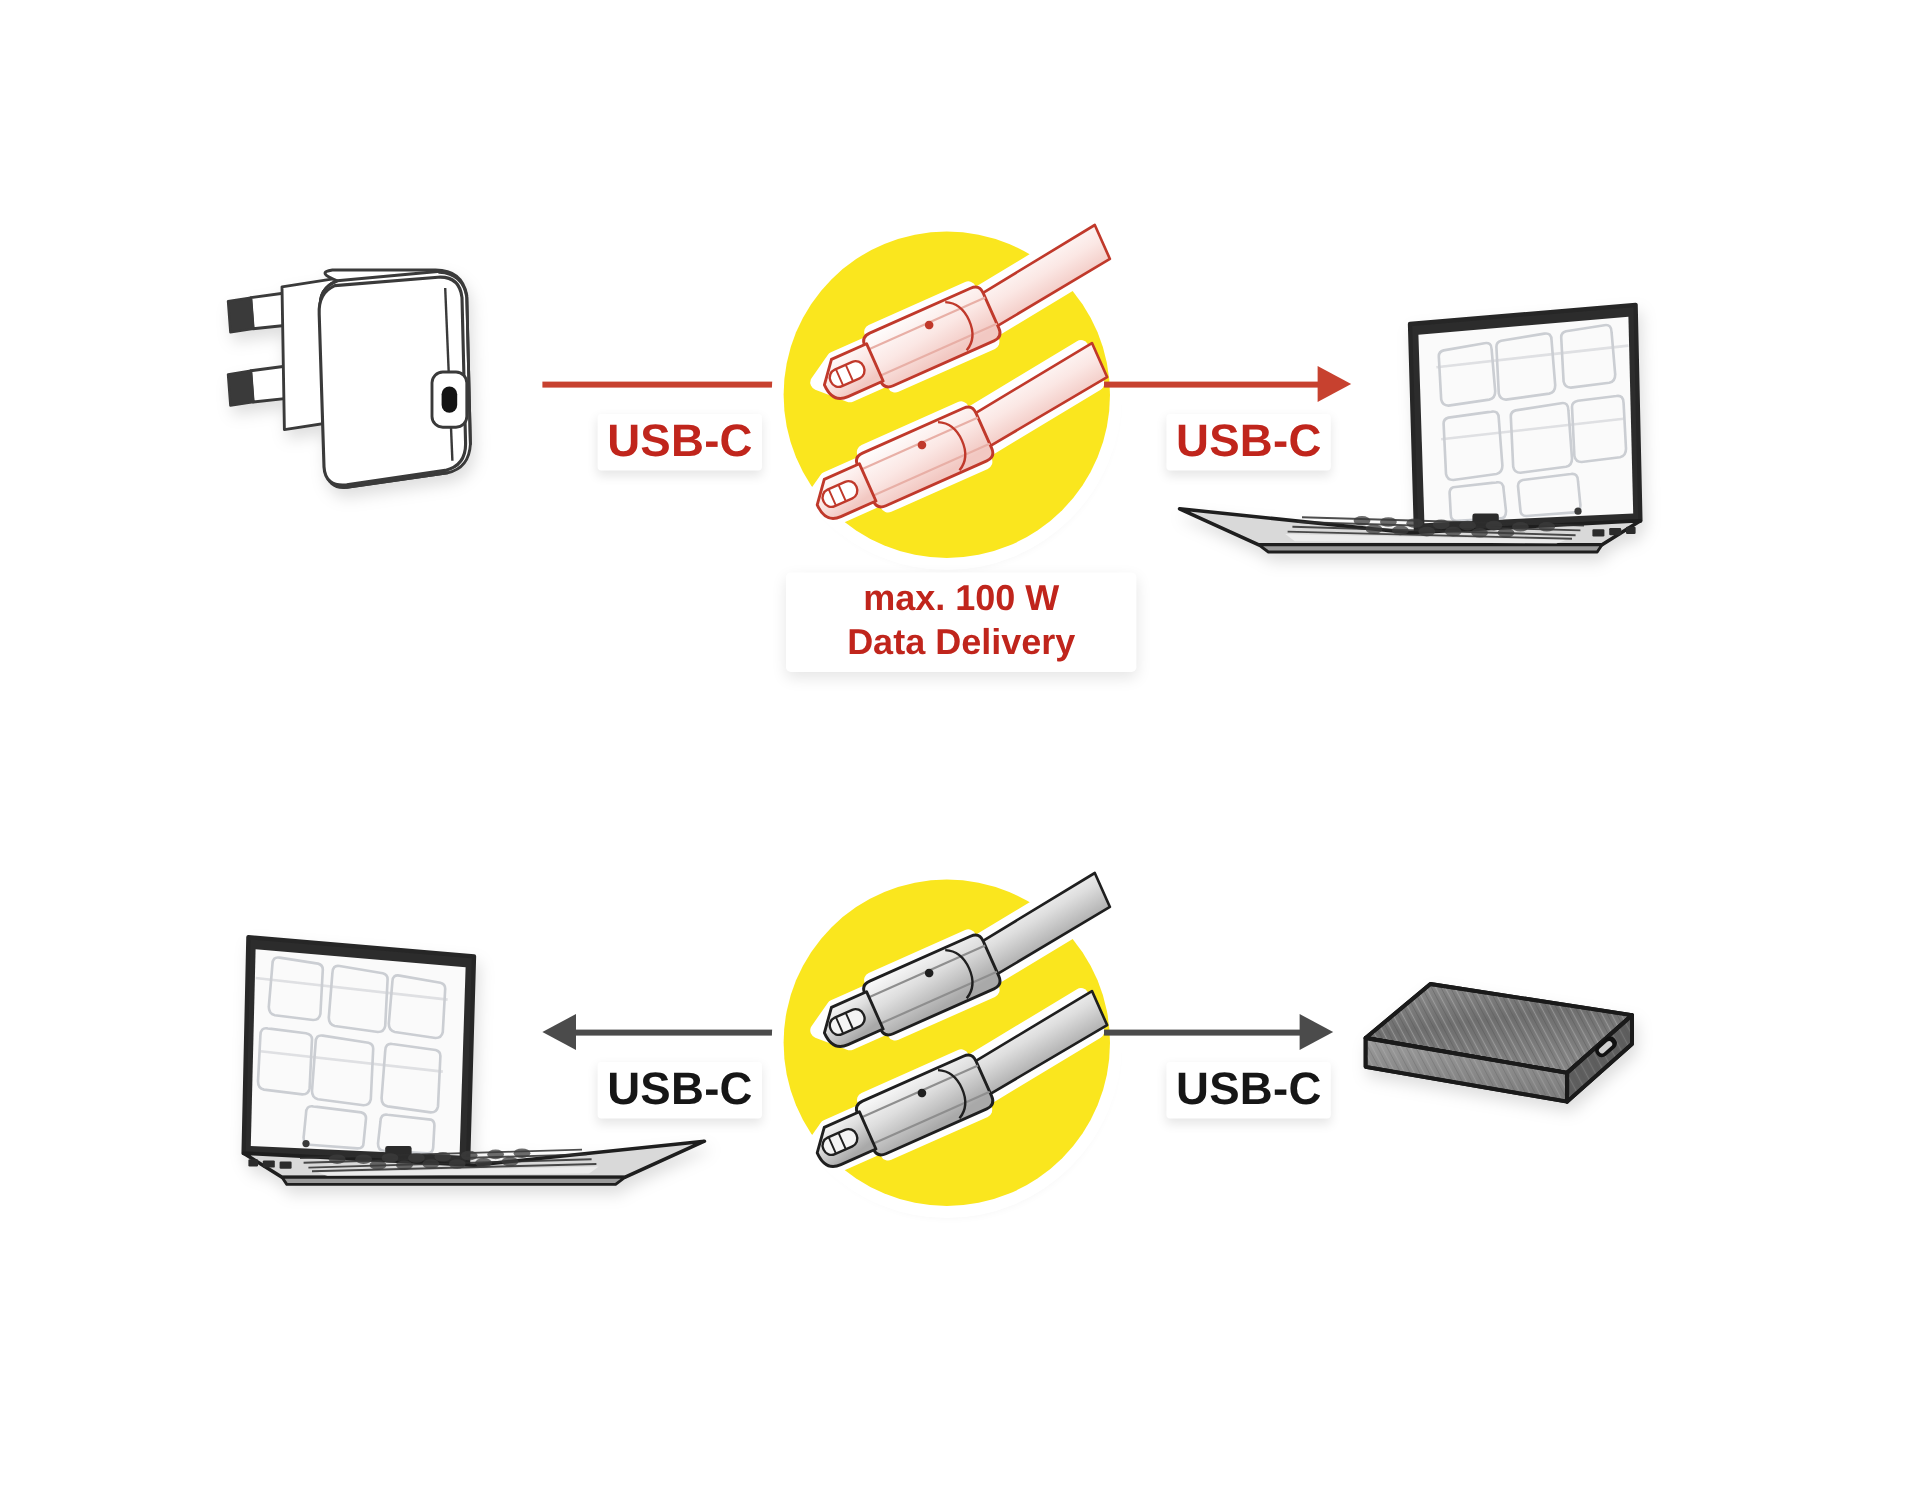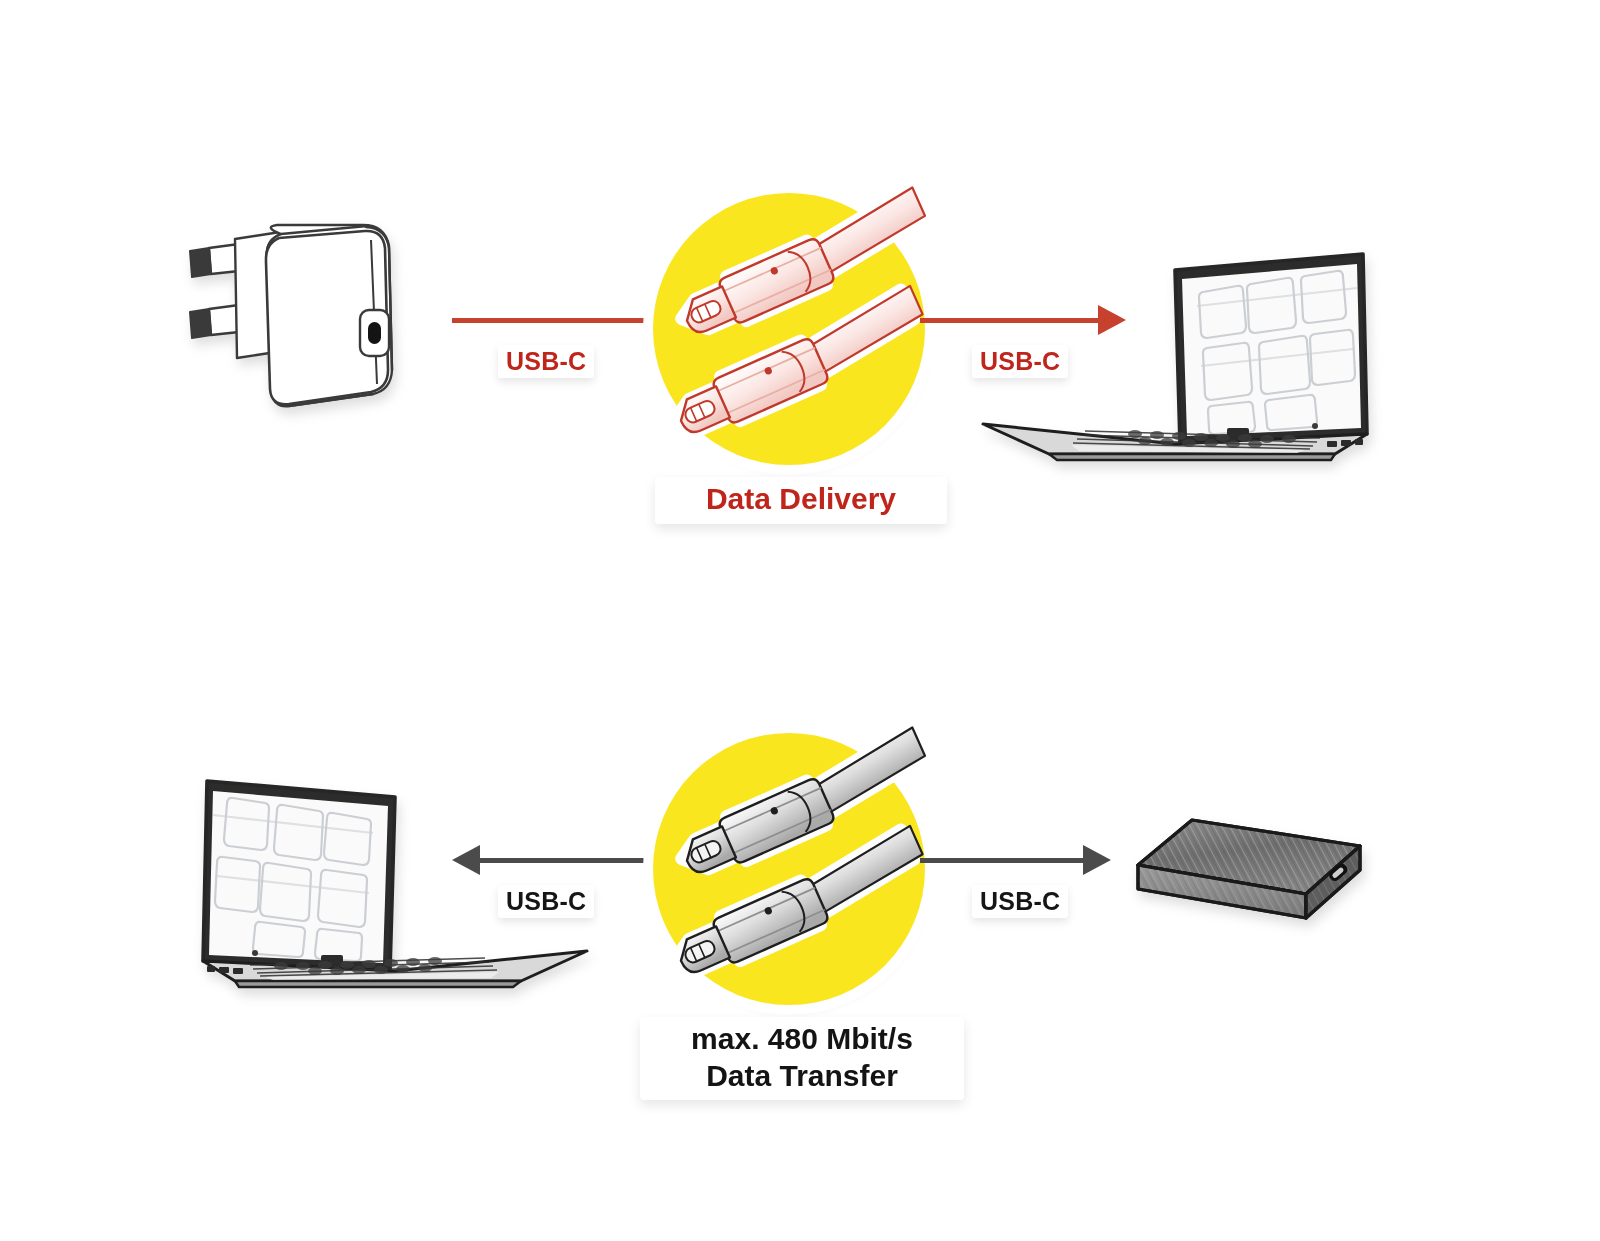--- a/index.html
+++ b/index.html
@@ -72,21 +72,21 @@
     font-weight: bold;
     white-space: nowrap;
     letter-spacing: 0.2px;
     background: #ffffff;
     padding: 2px 8px;
     border-radius: 3px;
     box-shadow: 0 4px 9px rgba(0,0,0,0.10);
   }
   .chip-label.red  { color: #C0251C; }
   .chip-label.dark { color: #161616; }
-  .label-usbc { font-size: 25px; }
+  .label-usbc { font-size: 38px; }
 
   .caption {
     position: absolute;
     text-align: center;
     font-weight: bold;
     line-height: 1.22;
     font-size: 30px;
     white-space: nowrap;
     background: #ffffff;
     padding: 4px 12px 6px 12px;
@@ -177,20 +177,21 @@
           <path d="M128 46 Q140 52 140 68 Q140 84 128 90" stroke="#C0392B" stroke-width="2" fill="none"></path>
         </g>
       </svg>
     </div>
 
     <div class="conn-line red" style="left:920px; top:318px; width:180px;"></div>
     <div class="arrow-head right-red" style="left:1098px; top:305px;"></div>
     <div class="chip-label red label-usbc" style="left:972px; top:345px;">USB-C</div>
 
     <div class="caption red" style="left:655px; top:477px; width:268px;">
+      <div>max. 100 W</div>
       <div>Data Delivery</div>
     </div>
 
     <svg class="abs art-shadow" style="left:975px; top:248px;" width="400" height="215" viewBox="0 0 400 215">
       <g>
 
         <path d="M200 22 L388 6 L392 186 L205 196 Z" fill="#2C2C2C"></path>
         <path d="M207 31 L382 16 L386 180 L212 188 Z" fill="#FAFAFA"></path>
 
         <g stroke="#C9CCD1" stroke-width="2.2" fill="none" stroke-linejoin="round" opacity="0.95">
@@ -344,24 +345,20 @@
           <circle cx="108" cy="58" r="3.6" fill="#1F1F1F"></circle>
           <path d="M128 46 Q140 52 140 68 Q140 84 128 90" stroke="#1F1F1F" stroke-width="2" fill="none"></path>
         </g>
       </svg>
     </div>
 
     <div class="conn-line grey" style="left:920px; top:238px; width:165px;"></div>
     <div class="arrow-head right-grey" style="left:1083px; top:225px;"></div>
     <div class="chip-label dark label-usbc" style="left:972px; top:265px;">USB-C</div>
 
-    <div class="caption dark" style="left:640px; top:397px; width:300px;">
-      <div>max. 480 Mbit/s</div>
-      <div>Data Transfer</div>
-    </div>
 
     <svg class="abs art-shadow" style="left:1130px; top:190px;" width="250" height="130" viewBox="0 0 250 130">
       <defs>
         <linearGradient id="hddTop" x1="0" y1="0" x2="0.4" y2="1">
           <stop offset="0%" stop-color="#8F8F8F"></stop>
           <stop offset="50%" stop-color="#6E6E6E"></stop>
           <stop offset="100%" stop-color="#838383"></stop>
         </linearGradient>
         <linearGradient id="hddSide" x1="0" y1="0" x2="0" y2="1">
           <stop offset="0%" stop-color="#9B9B9B"></stop>

